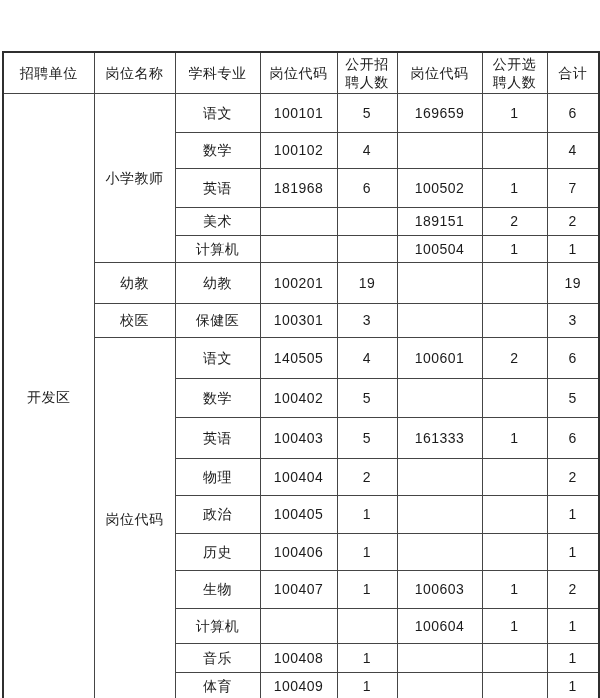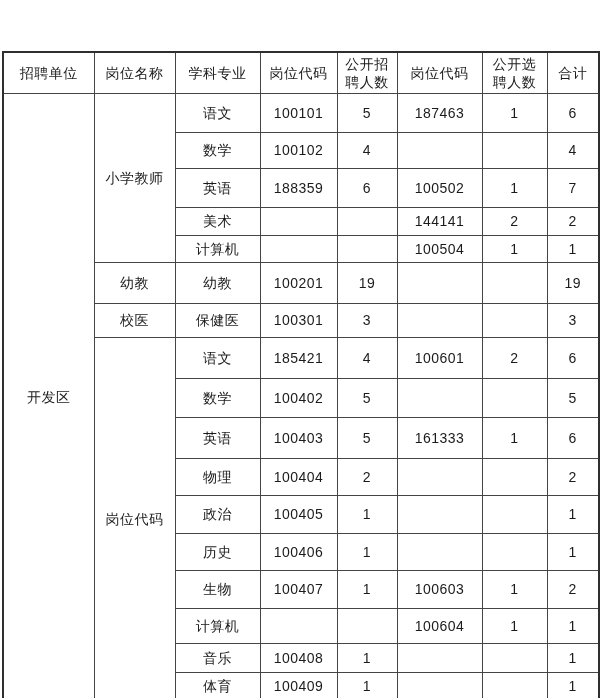--- a/index.html
+++ b/index.html
@@ -63,45 +63,45 @@
         <th>公开选聘人数</th>
         <th>合计</th>
       </tr>
 
       <tr style="height:39px">
         <td rowspan="17">开发区</td>
         <td rowspan="5">小学教师</td>
         <td>语文</td>
         <td>100101</td>
         <td>5</td>
-        <td>187463</td>
+        <td>169659</td>
         <td>1</td>
         <td>6</td>
       </tr>
       <tr style="height:36px">
         <td>数学</td>
         <td>100102</td>
         <td>4</td>
         <td></td>
         <td></td>
         <td>4</td>
       </tr>
       <tr style="height:39px">
         <td>英语</td>
-        <td>188359</td>
+        <td>181968</td>
         <td>6</td>
         <td>100502</td>
         <td>1</td>
         <td>7</td>
       </tr>
       <tr style="height:28px">
         <td>美术</td>
         <td></td>
         <td></td>
-        <td>144141</td>
+        <td>189151</td>
         <td>2</td>
         <td>2</td>
       </tr>
       <tr style="height:27px">
         <td>计算机</td>
         <td></td>
         <td></td>
         <td>100504</td>
         <td>1</td>
         <td>1</td>
@@ -123,21 +123,21 @@
         <td>100301</td>
         <td>3</td>
         <td></td>
         <td></td>
         <td>3</td>
       </tr>
 
       <tr style="height:41px">
         <td rowspan="10">岗位代码</td>
         <td>语文</td>
-        <td>185421</td>
+        <td>140505</td>
         <td>4</td>
         <td>100601</td>
         <td>2</td>
         <td>6</td>
       </tr>
       <tr style="height:39px">
         <td>数学</td>
         <td>100402</td>
         <td>5</td>
         <td></td>

